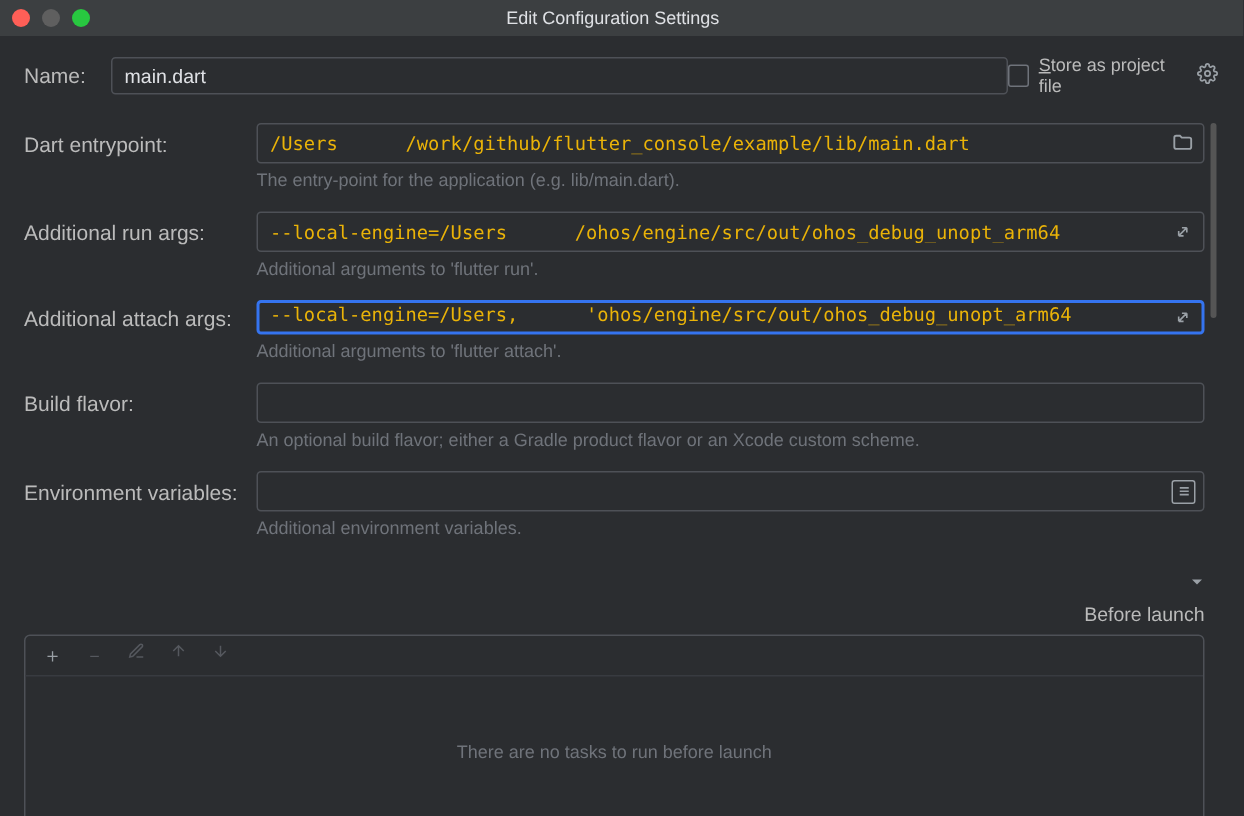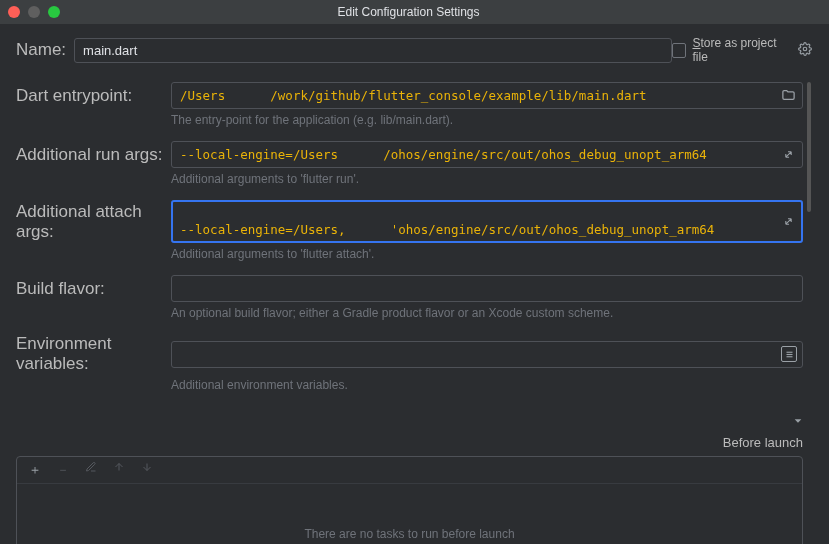--- a/index.html
+++ b/index.html
@@ -37,21 +37,21 @@
       padding: 12px 16px 0 16px;
     }
     .name-row {
       display: flex;
       align-items: center;
       margin-bottom: 18px;
     }
     .label {
       color: #bbbbbb;
       width: 155px;
-      font-size: 17px;
+      font-size: 14px;
     }
     .label.narrow { width: 60px; }
     .text-input {
       background: #2b2d30;
       border: 1px solid #4e5157;
       color: #dfe1e5;
       padding: 4px 8px;
       font-size: 13px;
       border-radius: 3px;
       outline: none;
@@ -91,21 +91,21 @@
       width: 100%;
       background: #2b2d30;
       border: 1px solid #4e5157;
       color: #eab308;
       padding: 5px 28px 5px 8px;
       font-size: 12.5px;
       font-family: "Menlo", "Consolas", monospace;
       border-radius: 3px;
       outline: none;
     }
-    .field-input.focused { border: 2px solid #3574f0; padding: 20px 27px 4px 7px; }
+    .field-input.focused { border: 2px solid #3574f0; padding: 0 27px 4px 7px; }
     .trailing-icon {
       position: absolute;
       right: 6px;
       top: 50%;
       transform: translateY(-50%);
       color: #9aa0a6;
       width: 18px;
       height: 18px;
       display: flex;
       align-items: center;

